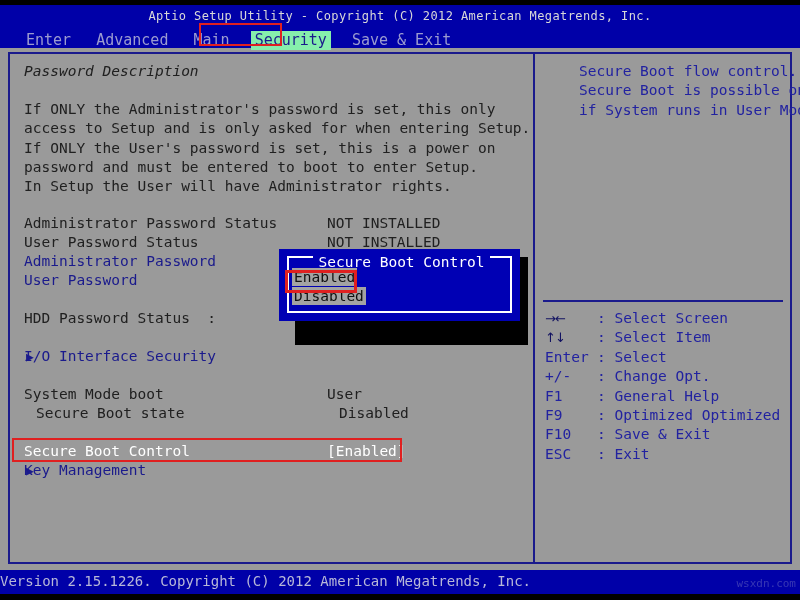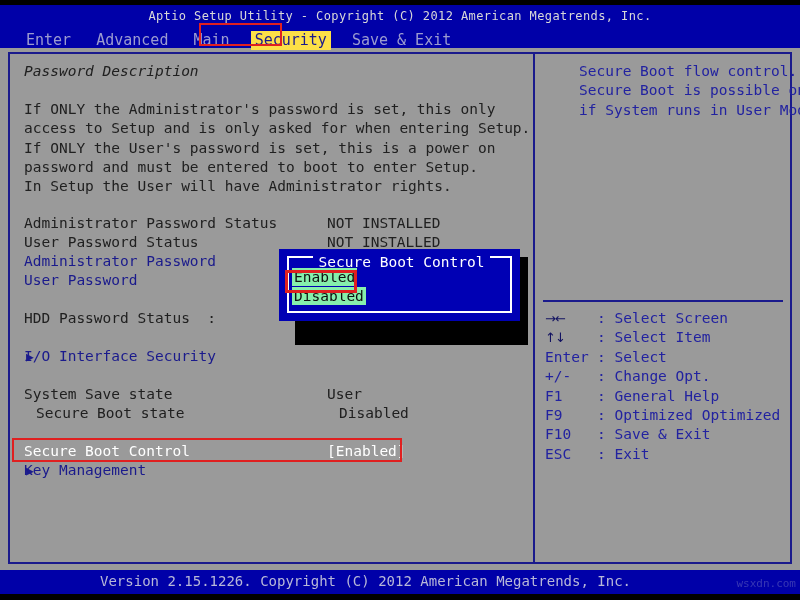--- a/index.html
+++ b/index.html
@@ -55,21 +55,21 @@
     align-items: center;
   }
   .menu-item {
     color: #9b9bd0;
     font-size: 15px;
     line-height: 19px;
     padding: 0 4px;
     white-space: pre;
   }
   .menu-item.active {
-    background: #fde047;
+    background: #86efac;
     color: #1a1a8c;
   }
   
   .anno-security {
     position: absolute;
     left: 199px; top: 23px;
     width: 83px; height: 23px;
     border: 2px solid #e02020;
     box-sizing: border-box;
     pointer-events: none;
@@ -219,21 +219,21 @@
     padding: 0 6px;
     position: relative;
     top: -4px;
   }
   .popup-opt {
     position: absolute;
     left: 3px;
     font-size: 14.5px;
     line-height: 18px;
     white-space: pre;
-    background: #86efac;
+    background: #a3a3a3;
     color: #101010;
     padding: 0 2px;
   }
   .popup-opt.o0 { top: 10px; }
   .popup-opt.o1 { top: 29px; }
   .anno-enabled {
     position: absolute;
     left: 285px; top: 270px;
     width: 72px; height: 23px;
     border: 3px solid #e02020;
@@ -245,21 +245,21 @@
   .footer {
     position: absolute;
     left: 0; top: 570px;
     width: 800px; height: 24px;
     background: #0000a8;
   }
   .footer-text {
     position: absolute;
     left: 0; top: 3px;
     width: 731px;
-    text-align: center;
+    text-align: left;
     color: #b8b8d8;
     font-size: 14px;
     white-space: pre;
   }
   .watermark {
     position: absolute;
     right: 4px; top: 7px;
     color: #4a4ab8;
     font-size: 11px;
     white-space: pre;
@@ -304,21 +304,21 @@
 If ONLY the User's password is set, this is a power on
 password and must be entered to boot to enter Setup.
 In Setup the User will have Administrator rights.</div>
       <div id="rows-host">
           <div class="row" style="top: 160px;"><span class="lbl">Administrator Password Status</span><span class="val">NOT INSTALLED</span></div>
           <div class="row" style="top: 179px;"><span class="lbl">User Password Status</span><span class="val">NOT INSTALLED</span></div>
           <div class="row link" style="top: 198px;"><span class="lbl">Administrator Password</span></div>
           <div class="row link" style="top: 217px;"><span class="lbl">User Password</span></div>
           <div class="row" style="top: 255px;"><span class="lbl">HDD Password Status  :</span></div>
           <div class="row link" style="top: 293px;"><span class="tri">▶</span><span class="lbl">I/O Interface Security</span></div>
-          <div class="row" style="top: 331px;"><span class="lbl">System Save state</span><span class="val">User</span></div>
+          <div class="row" style="top: 331px;"><span class="lbl">System Mode boot</span><span class="val">User</span></div>
           <div class="row" style="top: 350px; margin-left: 12px;"><span class="lbl">Secure Boot state</span><span class="val">Disabled</span></div>
           <div class="row sel" style="top: 388px;"><span class="lbl">Secure Boot Control</span><span class="val">[Enabled]</span></div>
           <div class="row link" style="top: 407px;"><span class="tri">▶</span><span class="lbl">Key Management</span></div>
         </div>
     </div>
 
     <div class="v-divider"></div>
 
     <div class="right-pane">
       <div class="help-text">Secure Boot flow control.

